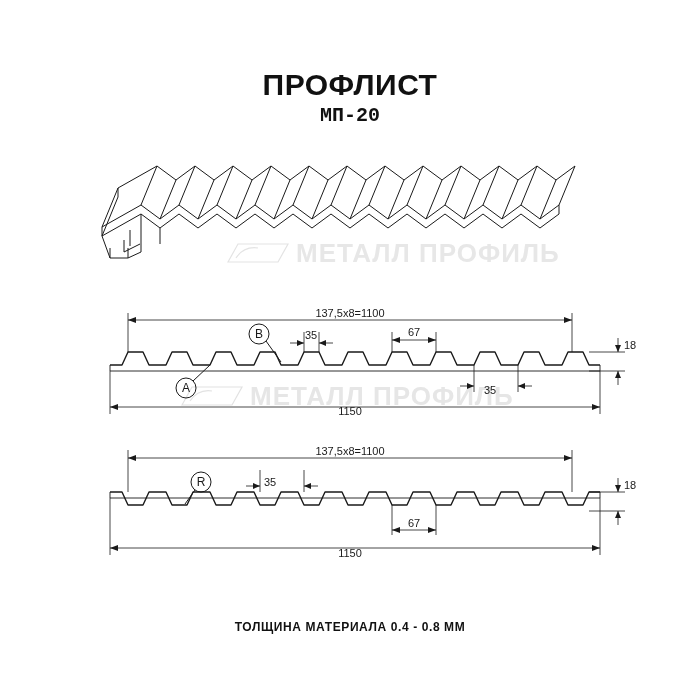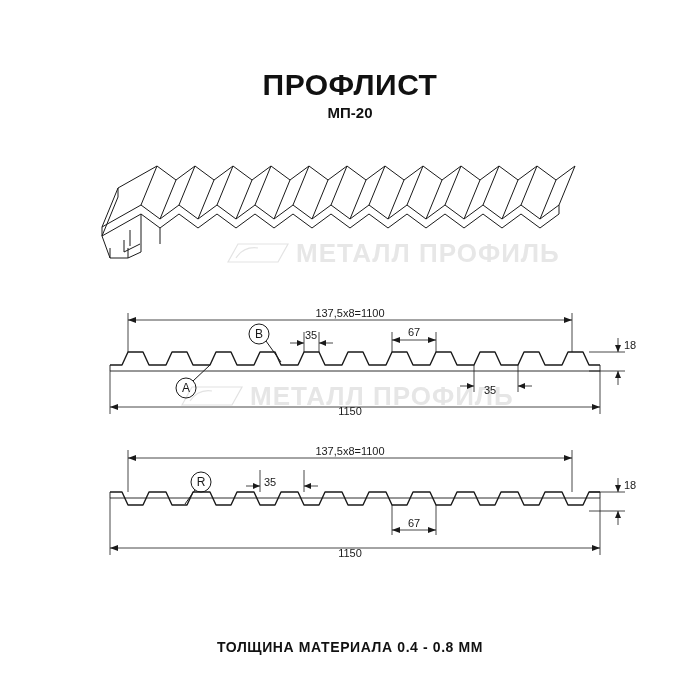--- a/index.html
+++ b/index.html
@@ -31,35 +31,35 @@
     font-weight: bold;
     letter-spacing: 0.5px;
     color: #111;
   }
   .subtitle {
     position: absolute;
     left: 0;
     top: 104px;
     width: 700px;
     text-align: center;
-    font-size: 15px;
+    font-size: 20px;
     font-weight: bold;
     color: #111;
+    font-family: Liberation Mono, monospace;
   }
   .footer {
     position: absolute;
     left: 0;
     top: 620px;
     width: 700px;
     text-align: center;
-    font-size: 14px;
+    font-size: 12px;
     font-weight: bold;
     letter-spacing: 0.6px;
     color: #111;
-    margin-top: 19px;
   }
   svg { display: block; }
   .ln { stroke: #1a1a1a; fill: none; stroke-width: 1; }
   .prof { stroke: #1a1a1a; fill: none; stroke-width: 1.4; stroke-linejoin: round; }
   .dim { stroke: #1a1a1a; fill: none; stroke-width: 0.8; }
   .lead { stroke: #1a1a1a; fill: none; stroke-width: 1; }
   .dimtext {
     font-family: "Liberation Sans", sans-serif;
     font-size: 11px;
     fill: #1a1a1a;

